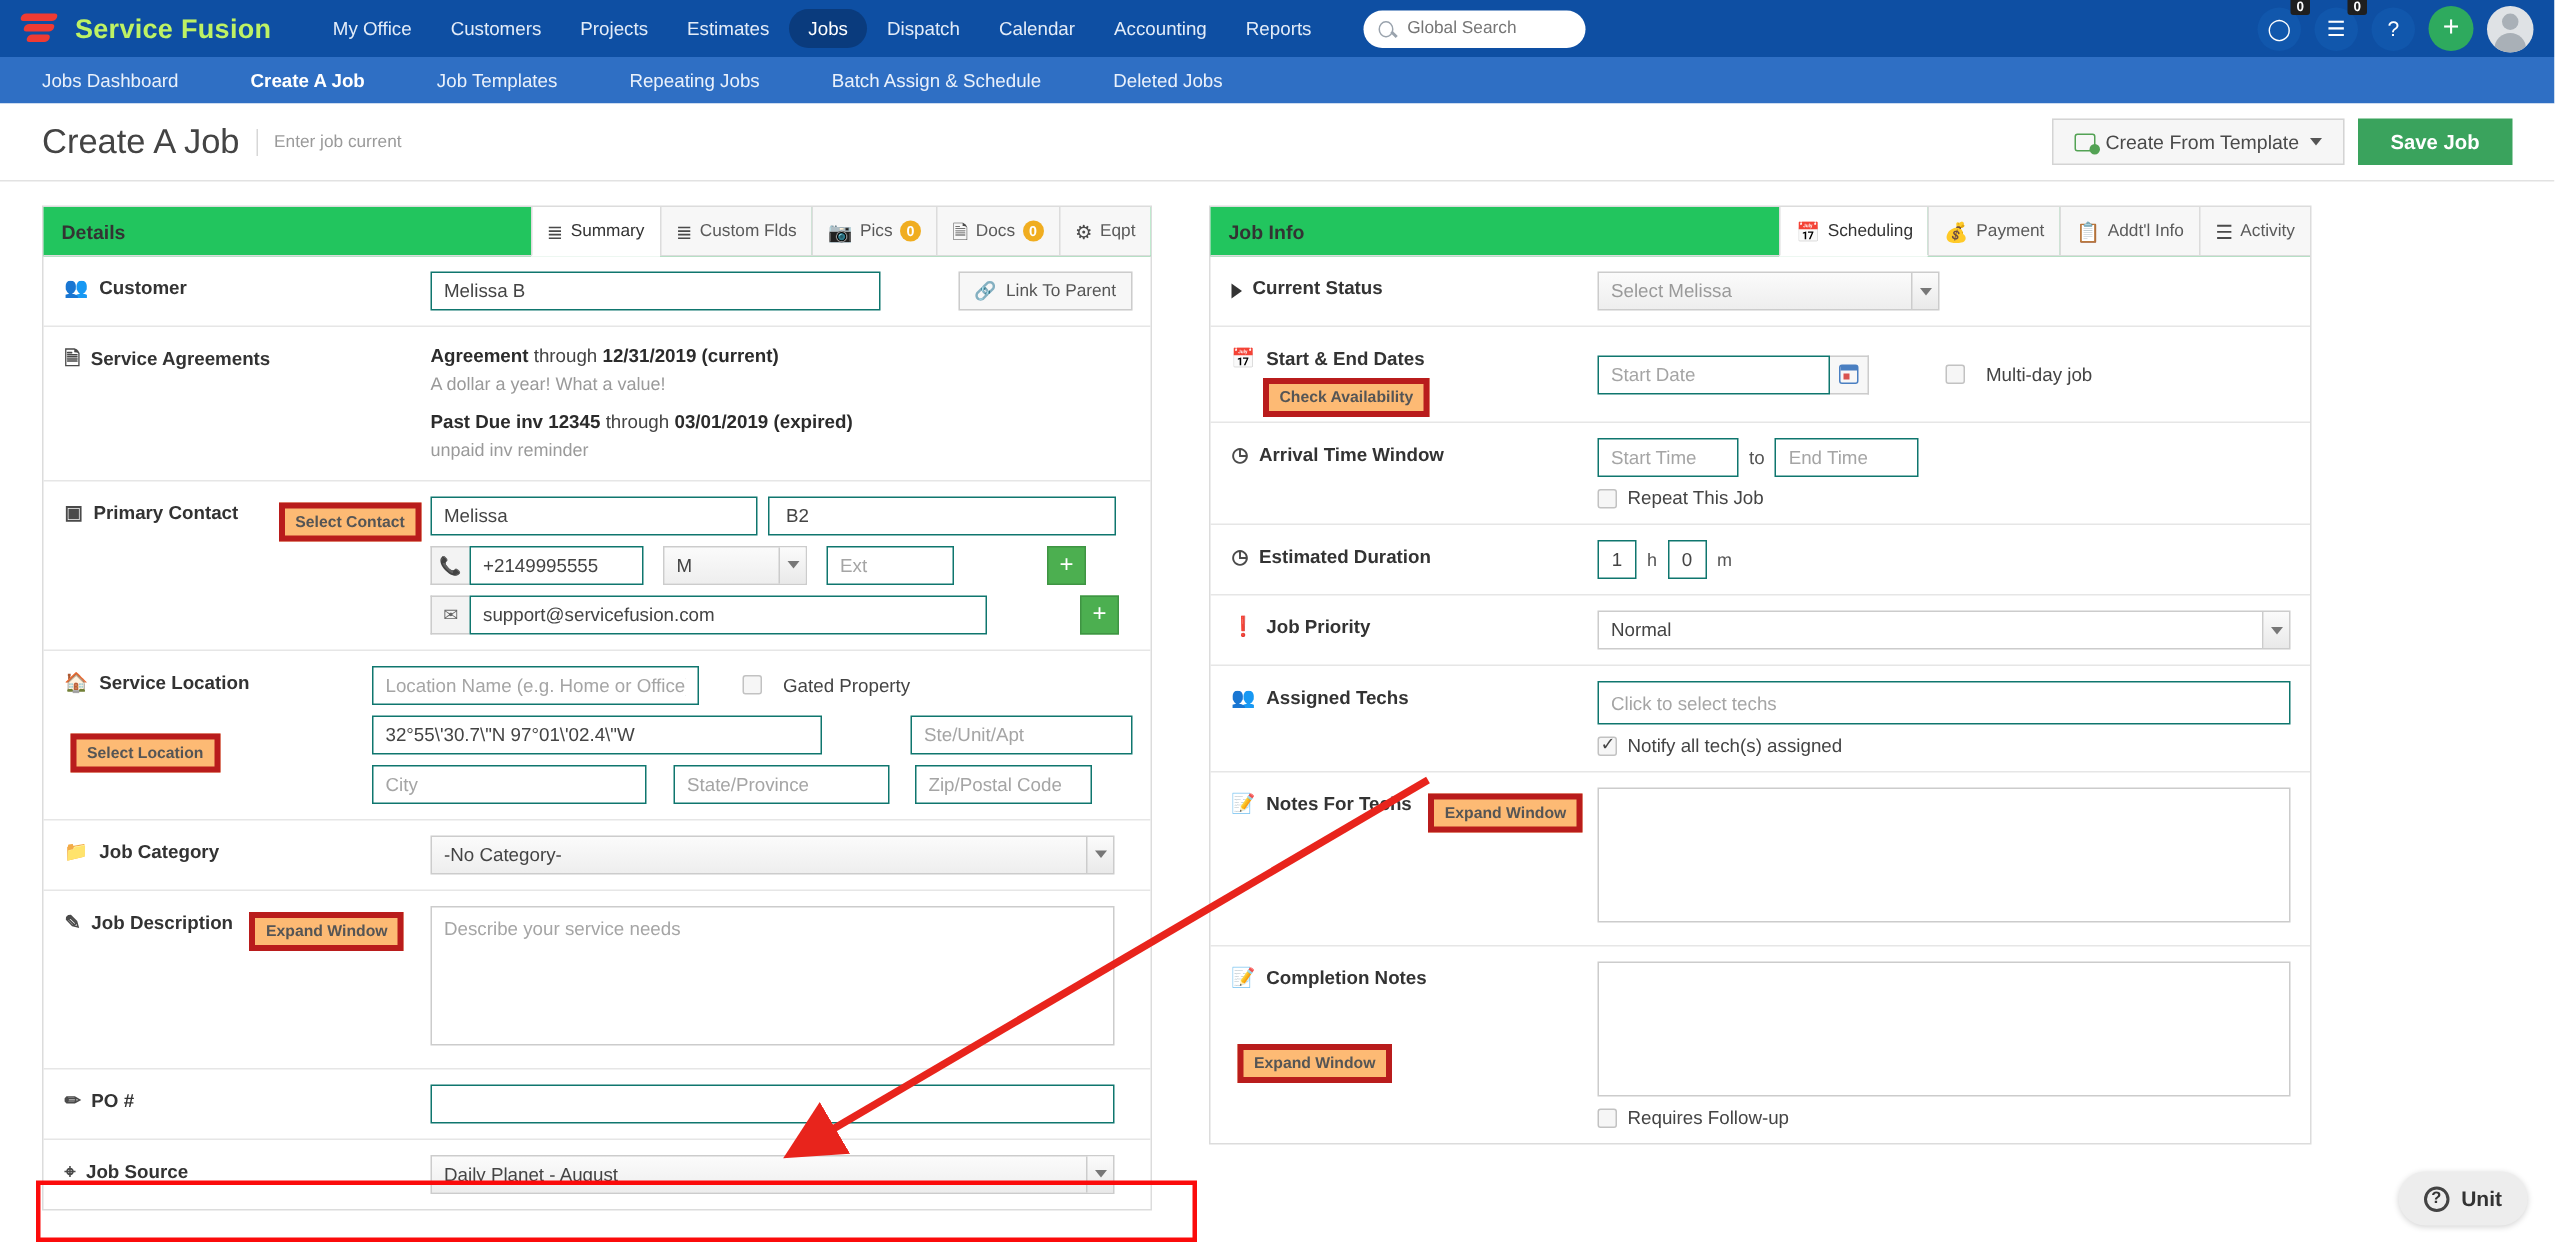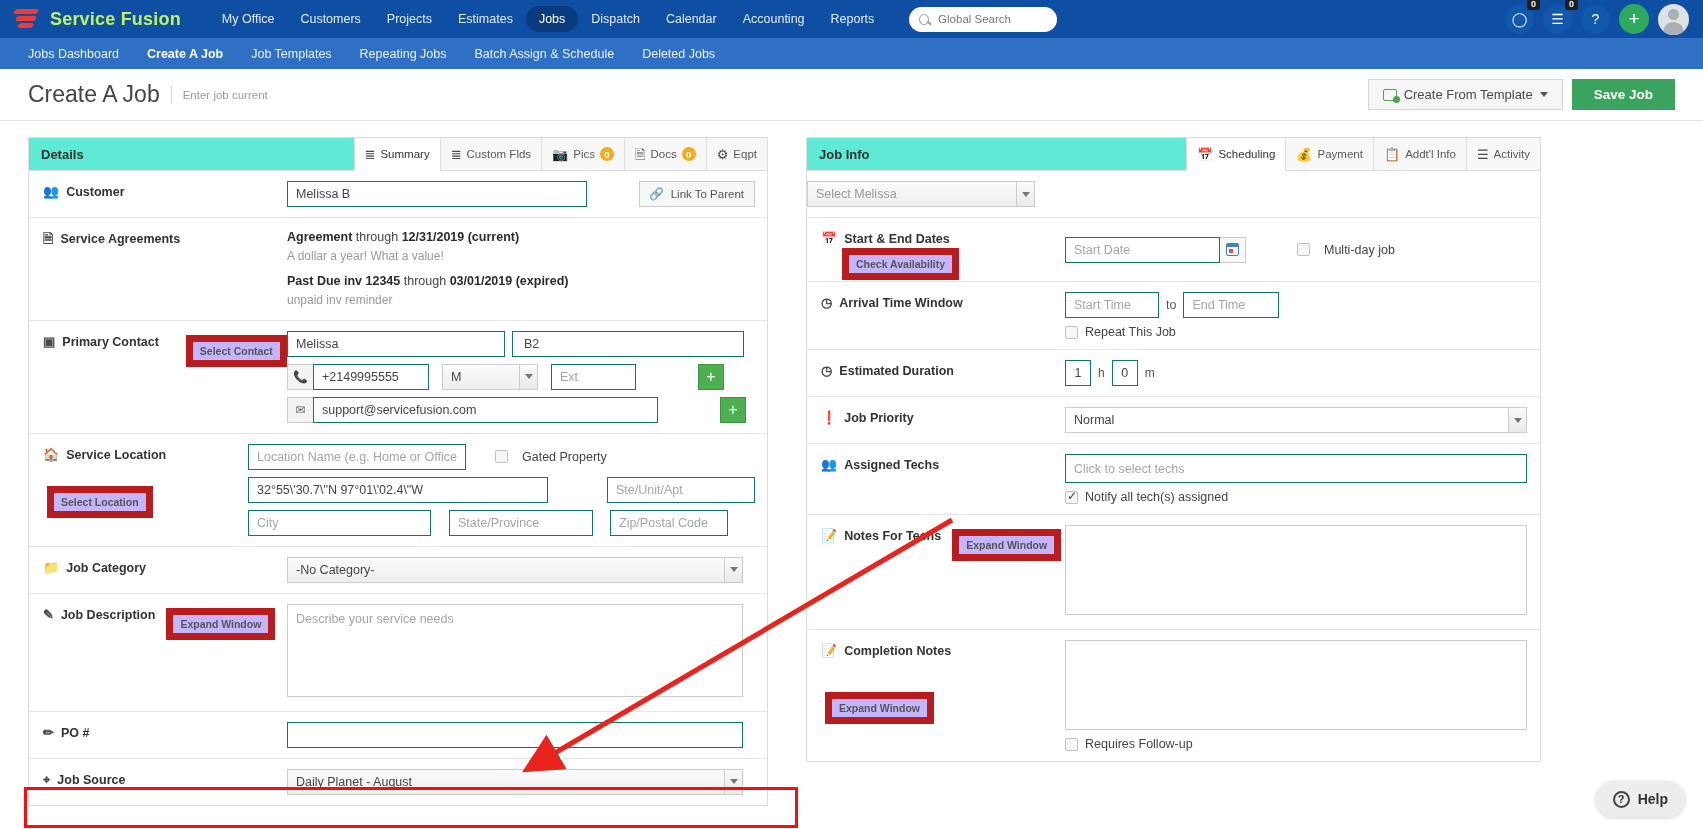--- a/index.html
+++ b/index.html
@@ -61,21 +61,21 @@
   .plus-btn { width: 30px; height: 30px; border-radius: 50%; background:#2eaa5e;
     display:flex; align-items:center; justify-content:center; color:#fff; font-size: 19px; cursor:pointer; }
   .avatar {
     width: 31px; height: 31px; border-radius: 50%; background:#dfe2e5; overflow:hidden; position:relative; cursor:pointer;
   }
   .avatar::before { content:""; position:absolute; width:11px;height:11px;border-radius:50%;background:#a9b0b7;left:10px;top:5px;}
   .avatar::after { content:""; position:absolute; width:21px;height:13px;border-radius:11px 11px 0 0;background:#a9b0b7;left:5px;top:18px;}
 
   
   .subnav {
-    height: 31px; background: #2f6fc4; display:flex; align-items:center; padding: 0 14px;
+    height: 31px; background: #2f6fc4; display:flex; align-items:center; padding: 0 14px; gap: 20px;
   }
   .subnav a {
     color:#eaf1fb; font-size: 12.5px; padding: 0 14px; text-decoration:none; cursor:pointer; white-space: nowrap;
   }
   .subnav a.active { color:#fff; font-weight: bold; }
 
   
   .titlebar {
     height: 52px; display:flex; align-items:center; padding: 0 28px; background:#fff;
     border-bottom: 1px solid #e2e2e2;
@@ -95,21 +95,21 @@
     height: 31px; background:#3aa35d; color:#fff; font-size:13.5px; font-weight:bold;
     display:flex;align-items:center;padding: 0 22px; margin-left: 9px; cursor:pointer;
   }
 
   
   .content { display:flex; padding: 16px 28px 0 28px; gap: 38px; }
   .col-left { width: 740px; }
   .col-right { width: 735px; }
   .panel { border: 1px solid #dcdcdc; background:#fff; }
   .panel-head {
-    height: 33px; background:#5eead4; border-bottom:1px solid #dcdcdc;
+    height: 33px; background:#22c55e; border-bottom:1px solid #dcdcdc;
     display:flex; align-items:stretch;
   }
   .panel-title { font-size: 13px; font-weight:bold; color:#333; display:flex; align-items:center; padding-left: 12px; flex: 1; }
   .tabs { display:flex; align-items:stretch; }
   .tab {
     display:flex; align-items:center; gap:5px; padding: 0 10px; font-size: 11.5px; color:#5a5a5a;
     border-left: 1px solid #dcdcdc; cursor:pointer; background:#f7f7f7; white-space: nowrap;
   }
   .tab.active { background:#fff; color:#333; border-bottom: 1px solid #fff; margin-bottom:-1px; }
   .cnt-badge {
@@ -137,21 +137,21 @@
     position: relative; cursor:pointer;
   }
   .sel .arrowbox {
     position:absolute; right:0; top:0; bottom:0; width: 18px; border-left:1px solid #ccc;
     display:flex;align-items:center;justify-content:center; background: linear-gradient(#fbfbfb,#e9e9e9);
   }
   .sel .arrowbox i { width:0;height:0;border-left:4px solid transparent;border-right:4px solid transparent;border-top:5px solid #777; }
   .sel.placeholder-text { color:#9a9a9a; }
 
   .minibtn {
-    border:7px solid #b91c1c; background:#c4b5fd; font-size:10.5px; color:#555; padding: 3px 7px;
+    border:4px solid #b91c1c; background:#fdba74; font-size:10.5px; color:#555; padding: 3px 7px;
     cursor:pointer; white-space: nowrap;
   }
   .link-parent {
     border:1px solid #ccc; background:#f7f7f7; font-size:11.5px; color:#555; padding: 5px 10px;
     cursor:pointer; display:inline-flex; align-items:center; gap:6px;
   }
   .chainlink { font-size:12px; color:#6a9fd8; }
 
   .inline { display:flex; align-items:center; gap:7px; }
   .stack { display:flex; flex-direction:column; gap:7px; }
@@ -468,20 +468,24 @@
               <span>Addt'l Info</span>
             </div>
             <div class="tab">
               <span class="ico">☰</span>
               <span>Activity</span>
             </div>
           </div>
         </div>
 
         <div class="row">
+          <div class="row-label">
+            <span class="triangle-r" style="margin-top:4px"></span>
+            <span>Current Status</span>
+          </div>
           <div class="row-body">
             <div class="sel placeholder-text" style="width:228px">
               <span>Select Melissa</span>
               <span class="arrowbox">
                   <i></i>
                 </span>
             </div>
           </div>
         </div>
 
@@ -598,16 +602,16 @@
     <defs>
       <marker id="ah" markerWidth="8" markerHeight="8" refX="2" refY="4" orient="auto">
         <polygon points="0,0 8,4 0,8" fill="#e8241c"></polygon>
       </marker>
     </defs>
     <line x1="952" y1="520" x2="548" y2="757" stroke="#e8241c" stroke-width="5" marker-end="url(#ah)"></line>
   </svg>
 
   <div class="help-fab">
     <span class="help-circ">?</span>
-    <span>Help</span>
+    <span>Unit</span>
   </div>
 
 </div>
 
 </body></html>

